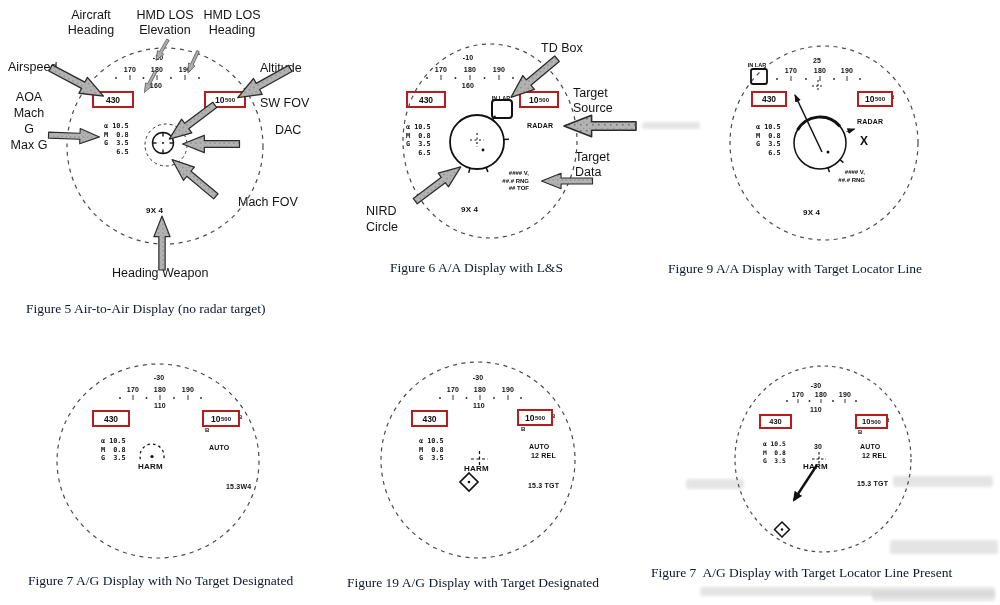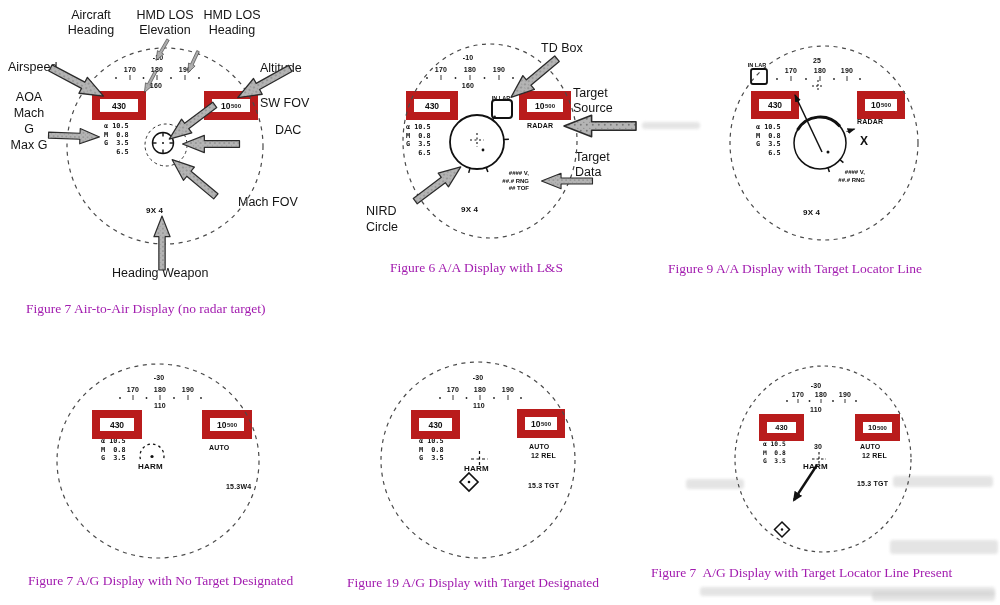--- a/index.html
+++ b/index.html
@@ -3,29 +3,29 @@
 <meta charset="utf-8">
 <style>
   html,body{margin:0;padding:0;background:#fff;}
   .page{position:relative;width:1000px;height:605px;background:#fff;overflow:hidden;
         font-family:"Liberation Sans",sans-serif;}
   
   .lb{position:absolute;font:400 12.5px/15px "Liberation Sans",sans-serif;color:#141414;
       white-space:pre-line;text-align:center;}
   .lbl{text-align:left;}
   
-  .cap{position:absolute;font:400 13.5px/16px "Liberation Serif",serif;color:#a21caf;white-space:pre;}
+  .cap{position:absolute;font:400 13.5px/16px "Liberation Serif",serif;color:#0f172a;white-space:pre;}
   
   .h{position:absolute;font:700 7px/8px "Liberation Sans",sans-serif;color:#101010;letter-spacing:.2px;}
   .c{text-align:center;}
   .h.xs{font-size:5.5px;letter-spacing:0;}
   .h.lg{font-size:12px;}
   .h.md{font-size:8px;}
   
-  .bx{position:absolute;border:8px solid #b91c1c;background:#fff;display:flex;align-items:center;
+  .bx{position:absolute;border:2px solid #b91c1c;background:#fff;display:flex;align-items:center;
       justify-content:center;font:700 8.5px "Liberation Sans",sans-serif;color:#101010;z-index:1;}
   .bx .sm{font-size:6px;margin-left:.5px;}
   
   .adi{position:absolute;font:700 6.8px/8.5px "DejaVu Sans Mono",monospace;color:#101010;white-space:pre;}
   
   .tgt{position:absolute;font:700 6px/7.5px "Liberation Sans",sans-serif;color:#101010;
        white-space:pre;text-align:right;}
   svg.overlay{position:absolute;left:0;top:0;width:1000px;height:605px;z-index:3;pointer-events:none;}
   
   .smudge{position:absolute;background:#cfcfcf;border-radius:3px;filter:blur(1.5px);opacity:.55;z-index:0;}
@@ -70,21 +70,21 @@
       </div>
     <div class="bx" style="left:204px;top:91px;width:38px;height:13px">
         <span>10</span>
         <span class="sm">500</span>
       </div>
     <div class="adi" style="left:104px;top:122px">α 10.5
 M  0.8
 G  3.5
    6.5</div>
     <div class="h md" style="left:146px;top:207px">9X 4</div>
-    <div class="cap" style="left:26px;top:301px">Figure 7 Air-to-Air Display (no radar target)</div>
+    <div class="cap" style="left:26px;top:301px">Figure 5 Air-to-Air Display (no radar target)</div>
   </div>
 
   <div>
     <div class="lb lbl" style="left:541px;top:41px">TD Box</div>
     <div class="lb lbl" style="left:573px;top:86px;line-height:14.5px">Target
 Source</div>
     <div class="lb lbl" style="left:575px;top:150px;line-height:14.5px">Target
 Data</div>
     <div class="lb lbl" style="left:366px;top:204px;line-height:15.5px">NIRD
 Circle</div>

